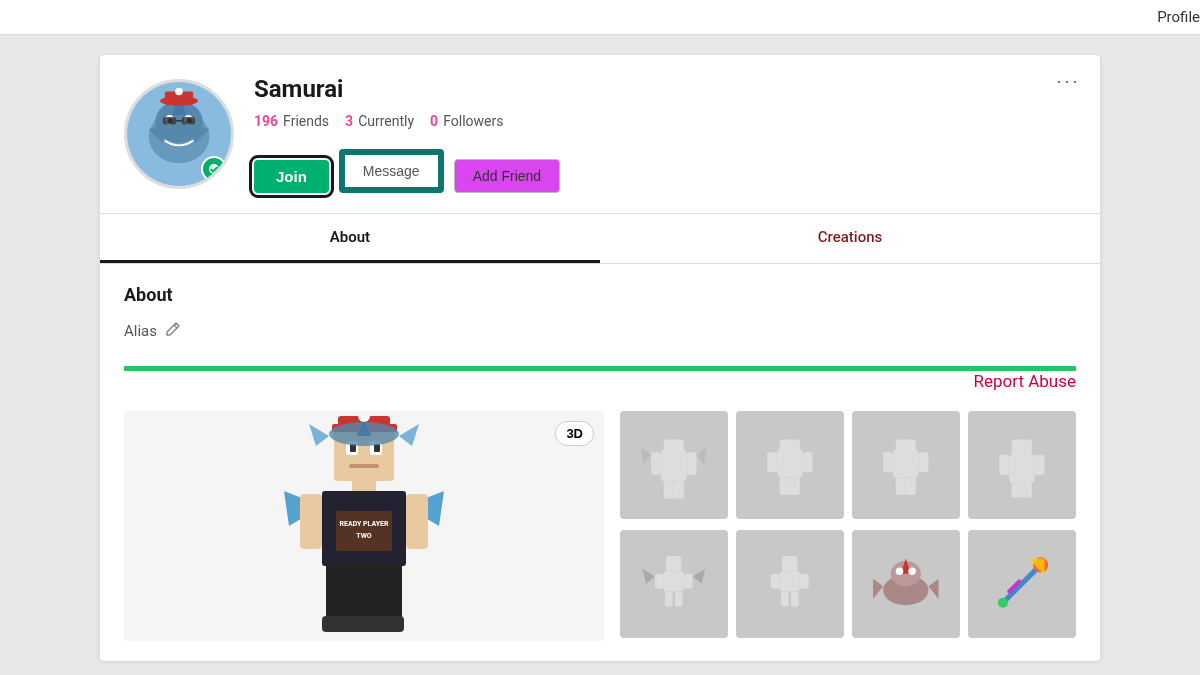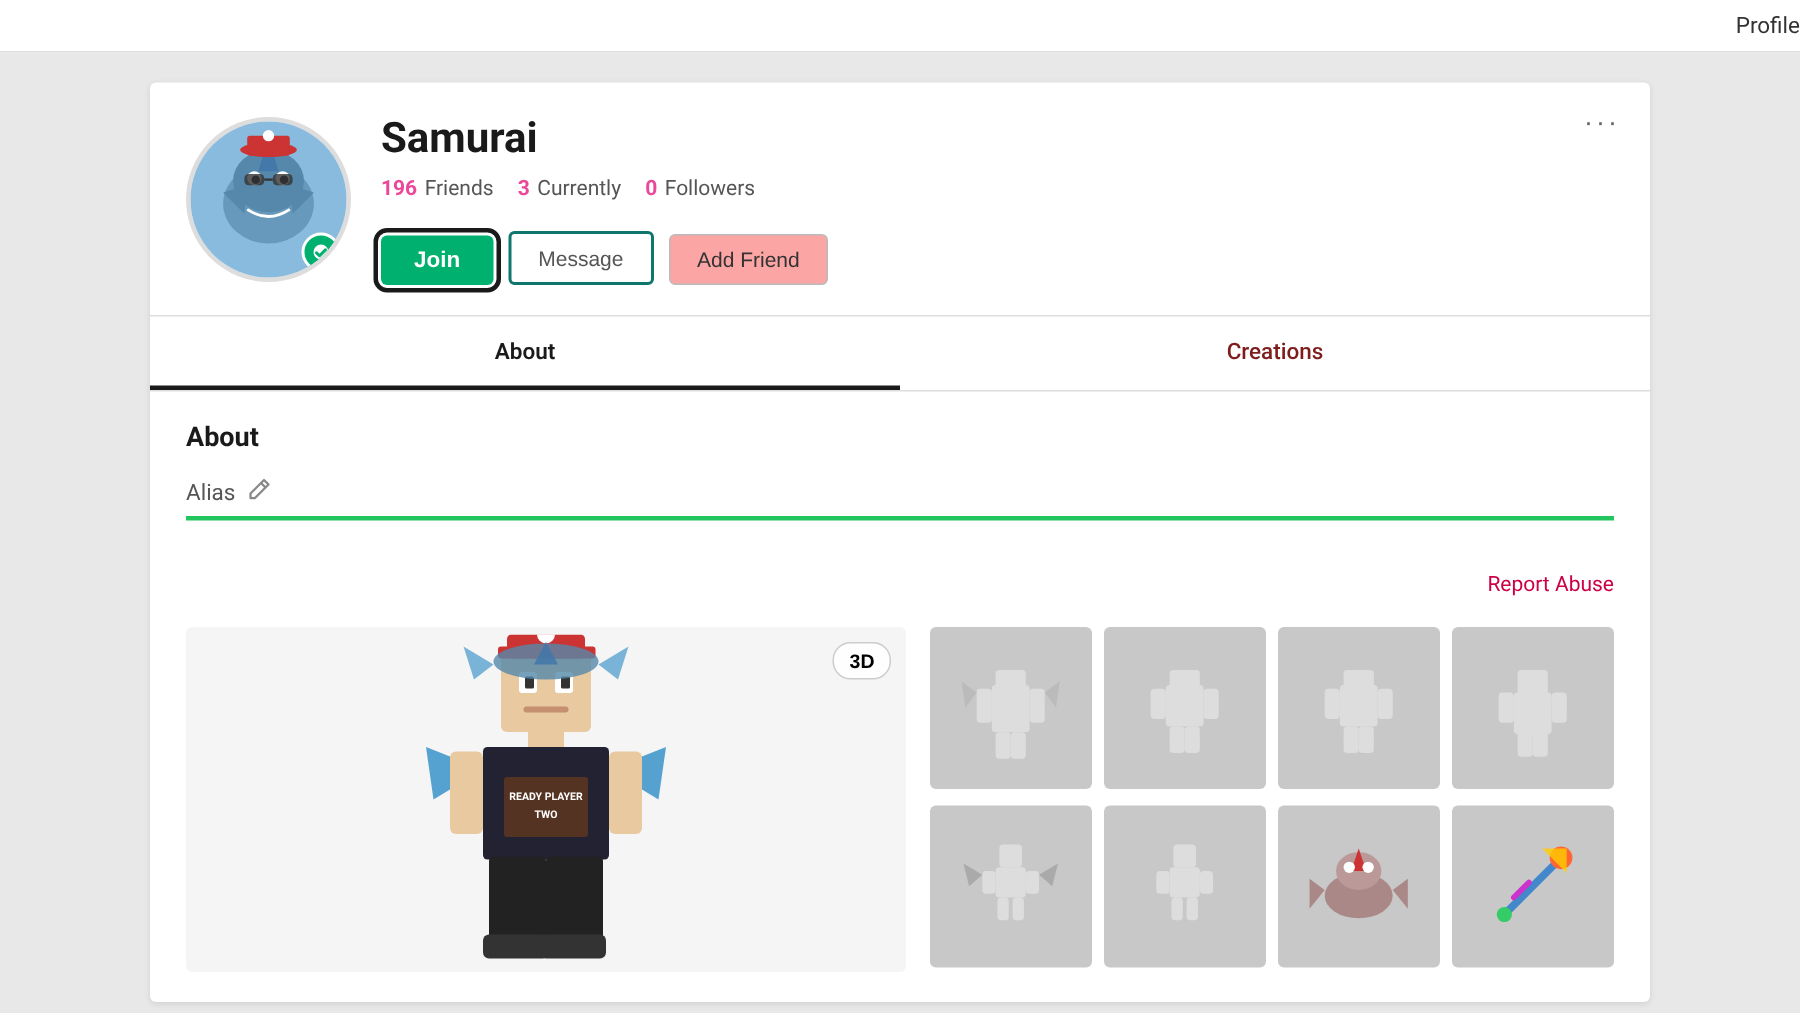--- a/index.html
+++ b/index.html
@@ -59,21 +59,21 @@
       display: flex;
       align-items: center;
       justify-content: center;
       border: 2px solid #fff;
     }
     .profile-info {
       margin-left: 20px;
       flex: 1;
     }
     .profile-name {
-      font-size: 28px;
+      font-size: 24px;
       font-weight: 700;
       color: #1a1a1a;
       margin-bottom: 10px;
     }
     .profile-stats {
       display: flex;
       gap: 16px;
       font-size: 14px;
       color: #555;
     }
@@ -99,28 +99,28 @@
       padding: 8px 22px;
       font-size: 15px;
       font-weight: 600;
       cursor: pointer;
       outline: 3px solid #1a1a1a;
       outline-offset: 2px;
     }
     .btn-message {
       background: #fff;
       color: #555;
-      border: 2px solid #0f766e;
+      border: 6px solid #0f766e;
       border-radius: 4px;
       padding: 8px 18px;
       font-size: 14px;
       cursor: pointer;
     }
     .btn-add-friend {
-      background: #fca5a5;
+      background: #d946ef;
       color: #333;
       border: 1px solid #bbb;
       border-radius: 4px;
       padding: 8px 18px;
       font-size: 14px;
       font-weight: 500;
       cursor: pointer;
     }
     .more-options {
       position: absolute;
@@ -161,35 +161,35 @@
     .section-title {
       font-size: 18px;
       font-weight: 700;
       color: #1a1a1a;
       margin-bottom: 16px;
     }
     .alias-row {
       display: flex;
       align-items: center;
       gap: 8px;
-      padding-bottom: 6px;
-      border-bottom: 3px solid #22c55e;
-      margin-bottom: 32px;
+      padding-bottom: 26px;
+      border-bottom: 5px solid #22c55e;
+      margin-bottom: 0;
     }
     .alias-label {
       font-size: 15px;
       color: #555;
     }
     .report-abuse {
       text-align: right;
       margin-bottom: 20px;
     }
     .report-abuse-link {
       color: #e05;
-      font-size: 14px;
+      font-size: 17px;
       cursor: pointer;
       text-decoration: none;
     }
     
     .wearing-section {
       margin-top: 8px;
     }
     .wearing-title {
       font-size: 17px;
       font-weight: 700;

